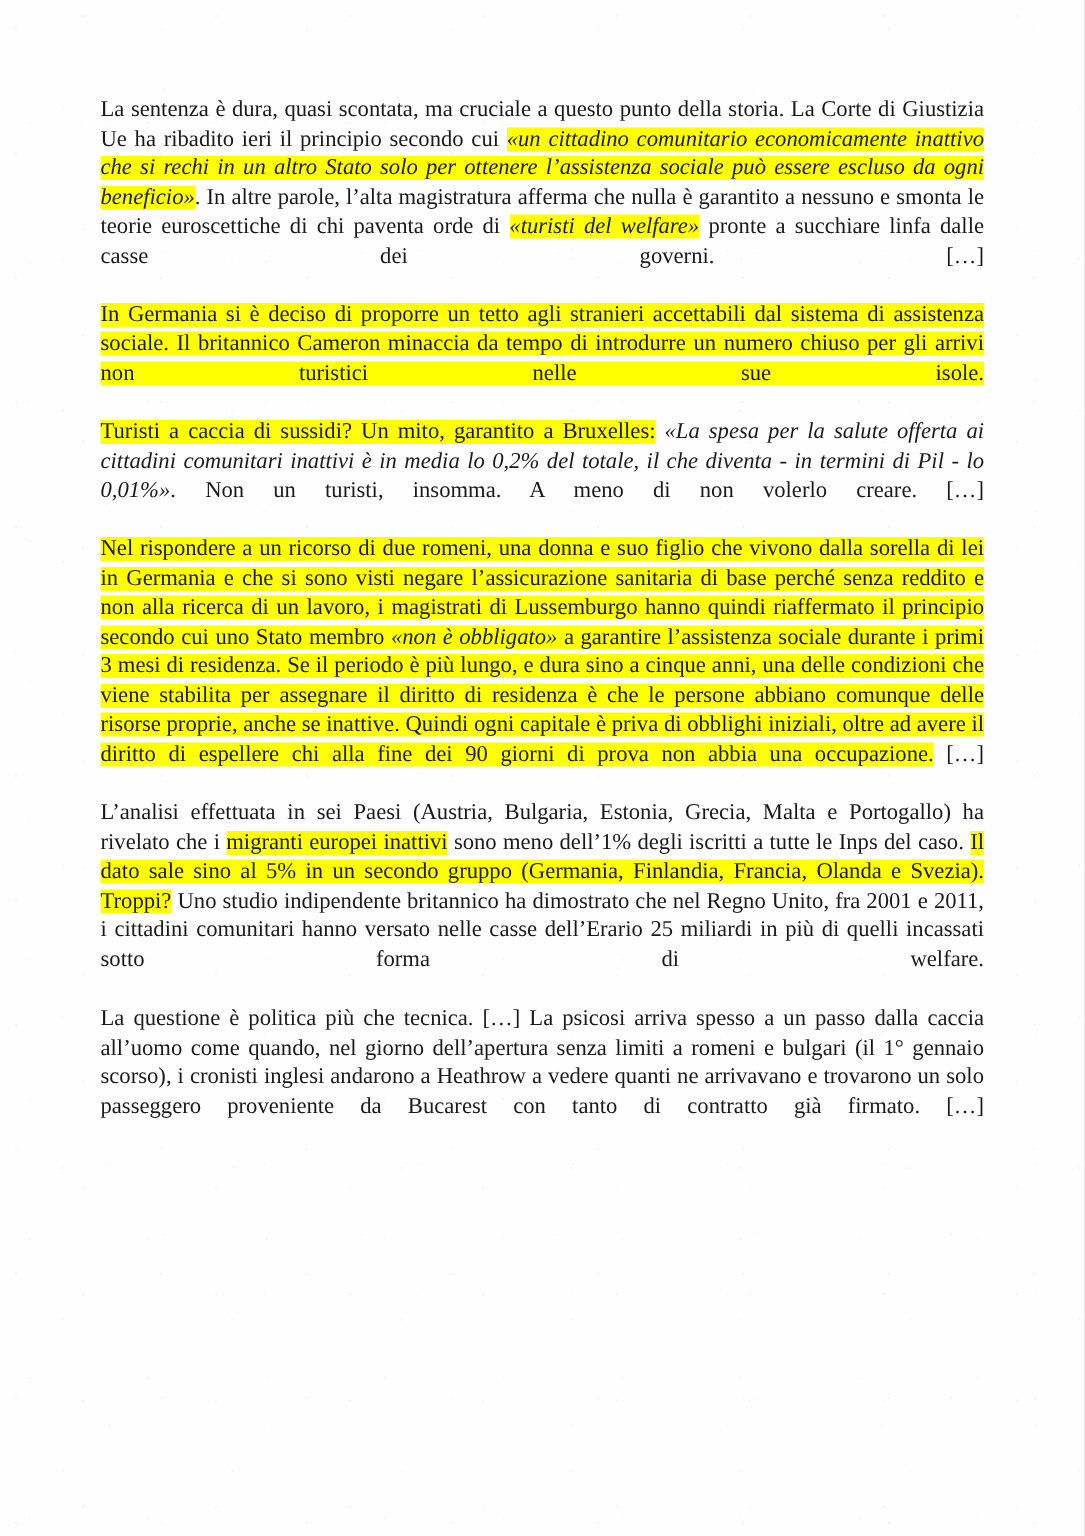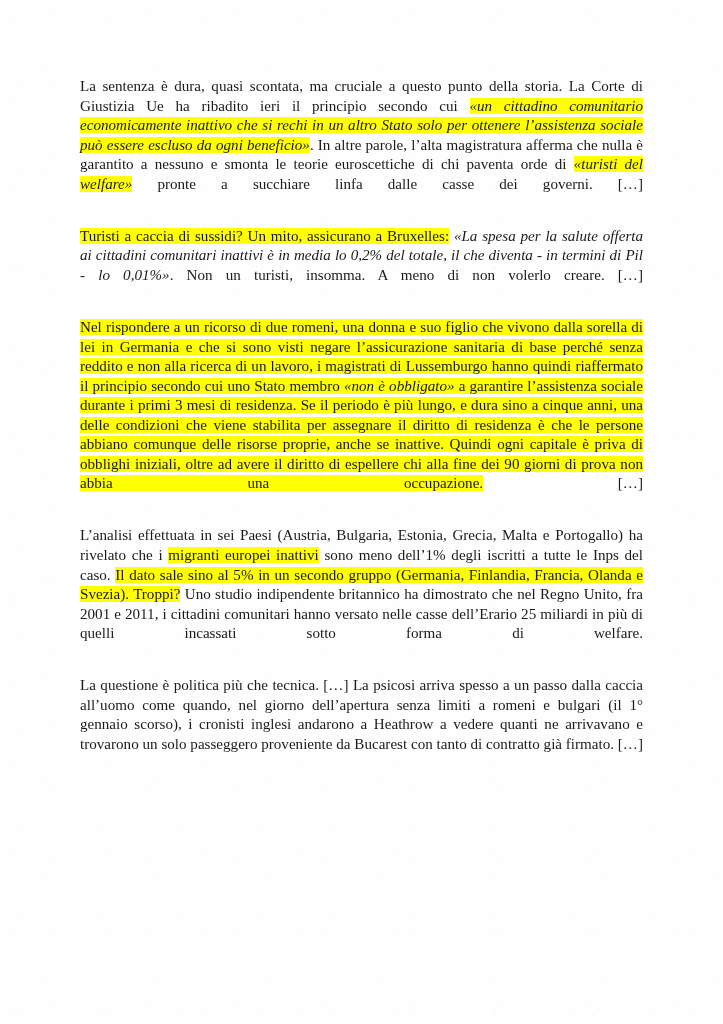--- a/index.html
+++ b/index.html
@@ -25,21 +25,21 @@
     top: 64px;
     width: 589px;
     font-size: 15.1px;
     line-height: 19.55px;
     color: #1a1a1a;
     text-align: justify;
     -webkit-hyphens: none;
     hyphens: none;
   }
   .para {
-    margin: 13px;
+    margin: 0;
     text-align: justify;
     text-justify: inter-word;
   }
   
   .para:after {
     content: "";
     display: inline-block;
     width: 100%;
   }
   .hl {
@@ -65,19 +65,20 @@
       radial-gradient(circle at 71% 92%, #000 0.5px, transparent 0.6px);
     background-size: 97px 83px, 113px 101px, 89px 71px, 131px 109px, 79px 93px, 103px 87px;
   }
 </style>
 </head>
 <body>
 
 <div class="page">
   <div class="article" id="article">
       <p class="para"><span>La sentenza è dura, quasi scontata, ma cruciale a questo punto della storia. La Corte di Giustizia Ue ha ribadito ieri il principio secondo cui </span><span class="hl it">«un cittadino comunitario economicamente inattivo che si rechi in un altro Stato solo per ottenere l’assistenza sociale può essere escluso da ogni beneficio»</span><span>. In altre parole, l’alta magistratura afferma che nulla è garantito a nessuno e smonta le teorie euroscettiche di chi paventa orde di </span><span class="hl it">«turisti del welfare»</span><span> pronte a succhiare linfa dalle casse dei governi. […]</span></p>
-      <p class="para"><span class="hl">Turisti a caccia di sussidi? Un mito, assicurano a Bruxelles:</span><span> </span><span class="it">«La spesa per la salute offerta ai cittadini comunitari inattivi è in media lo 0,2% del totale, il che diventa - in termini di Pil - lo 0,01%»</span><span>. Non un turisti, insomma. A meno di non volerlo creare. […]</span></p>
+      <p class="para"><span class="hl">In Germania si è deciso di proporre un tetto agli stranieri accettabili dal sistema di assistenza sociale. Il britannico Cameron minaccia da tempo di introdurre un numero chiuso per gli arrivi non turistici nelle sue isole.</span></p>
+      <p class="para"><span class="hl">Turisti a caccia di sussidi? Un mito, garantito a Bruxelles:</span><span> </span><span class="it">«La spesa per la salute offerta ai cittadini comunitari inattivi è in media lo 0,2% del totale, il che diventa - in termini di Pil - lo 0,01%»</span><span>. Non un turisti, insomma. A meno di non volerlo creare. […]</span></p>
       <p class="para"><span class="hl">Nel rispondere a un ricorso di due romeni, una donna e suo figlio che vivono dalla sorella di lei in Germania e che si sono visti negare l’assicurazione sanitaria di base perché senza reddito e non alla ricerca di un lavoro, i magistrati di Lussemburgo hanno quindi riaffermato il principio secondo cui uno Stato membro </span><span class="hl it">«non è obbligato»</span><span class="hl"> a garantire l’assistenza sociale durante i primi 3 mesi di residenza. Se il periodo è più lungo, e dura sino a cinque anni, una delle condizioni che viene stabilita per assegnare il diritto di residenza è che le persone abbiano comunque delle risorse proprie, anche se inattive. Quindi ogni capitale è priva di obblighi iniziali, oltre ad avere il diritto di espellere chi alla fine dei 90 giorni di prova non abbia una occupazione.</span><span> […]</span></p>
       <p class="para"><span>L’analisi effettuata in sei Paesi (Austria, Bulgaria, Estonia, Grecia, Malta e Portogallo) ha rivelato che i </span><span class="hl">migranti europei inattivi</span><span> sono meno dell’1% degli iscritti a tutte le Inps del caso. </span><span class="hl">Il dato sale sino al 5% in un secondo gruppo (Germania, Finlandia, Francia, Olanda e Svezia). Troppi?</span><span> Uno studio indipendente britannico ha dimostrato che nel Regno Unito, fra 2001 e 2011, i cittadini comunitari hanno versato nelle casse dell’Erario 25 miliardi in più di quelli incassati sotto forma di welfare.</span></p>
       <p class="para"><span>La questione è politica più che tecnica. […] La psicosi arriva spesso a un passo dalla caccia all’uomo come quando, nel giorno dell’apertura senza limiti a romeni e bulgari (il 1° gennaio scorso), i cronisti inglesi andarono a Heathrow a vedere quanti ne arrivavano e trovarono un solo passeggero proveniente da Bucarest con tanto di contratto già firmato. […]</span></p>
     </div>
   <div class="scan-noise"></div>
 </div>
 
 </body></html>

